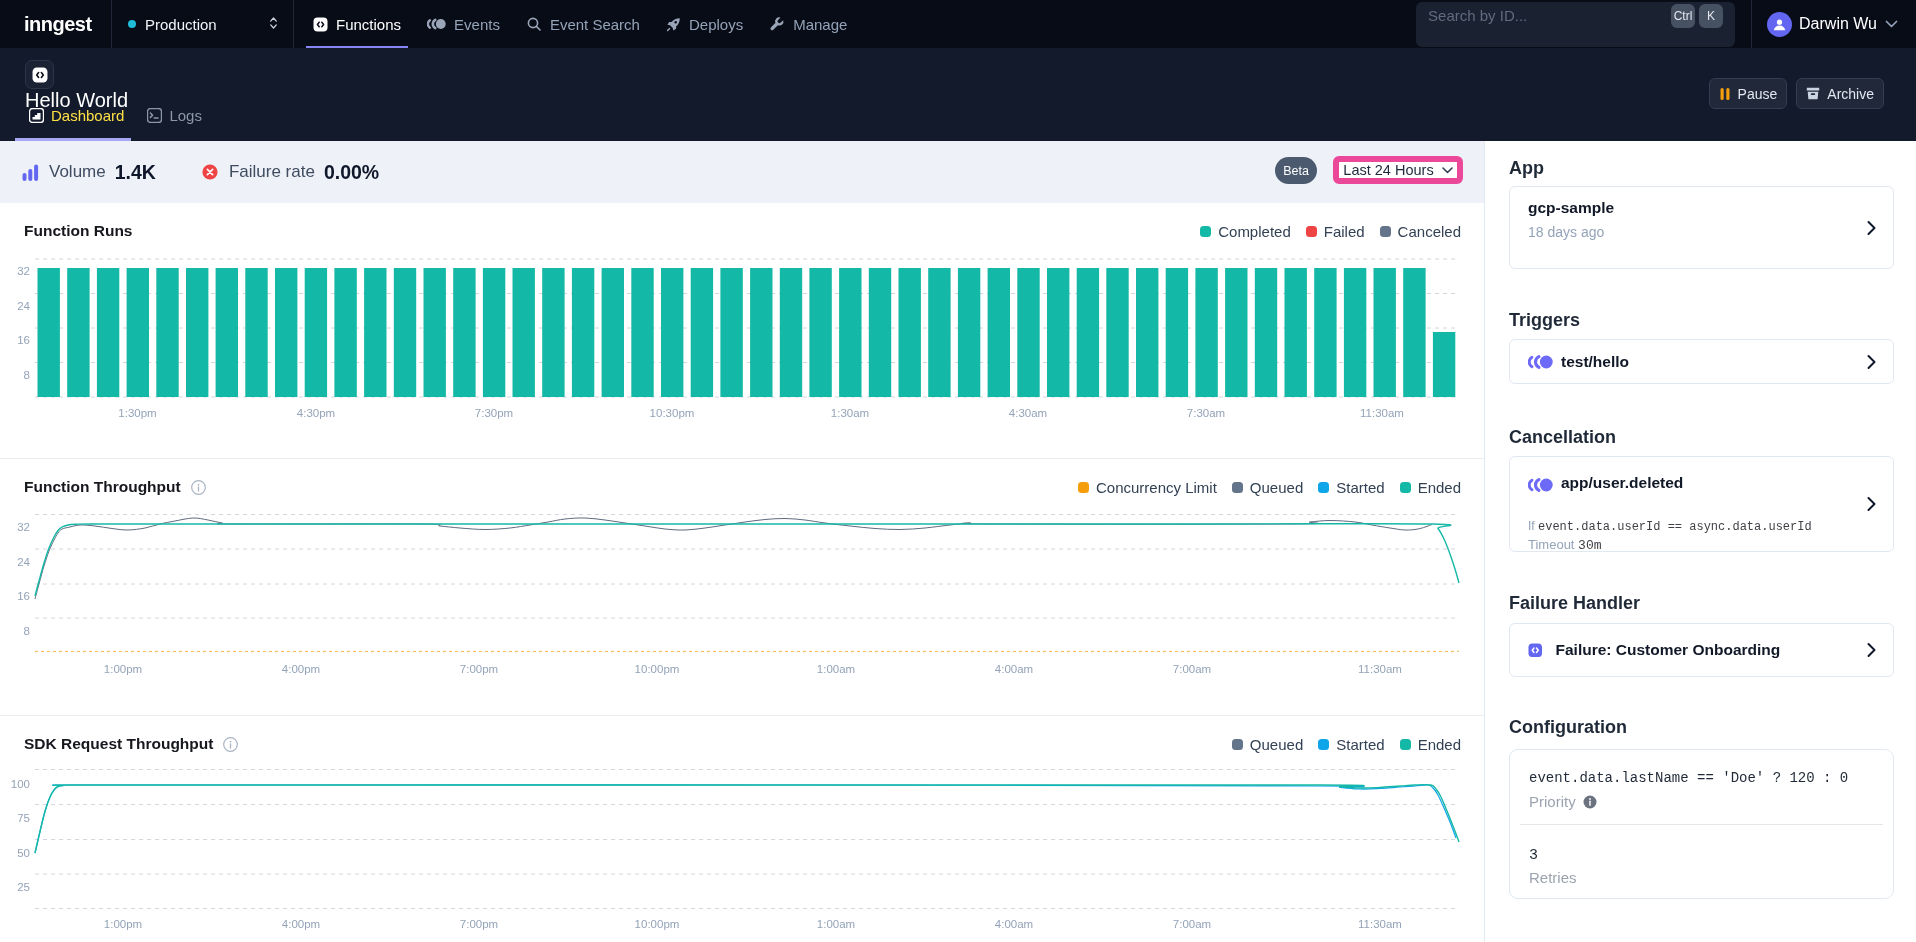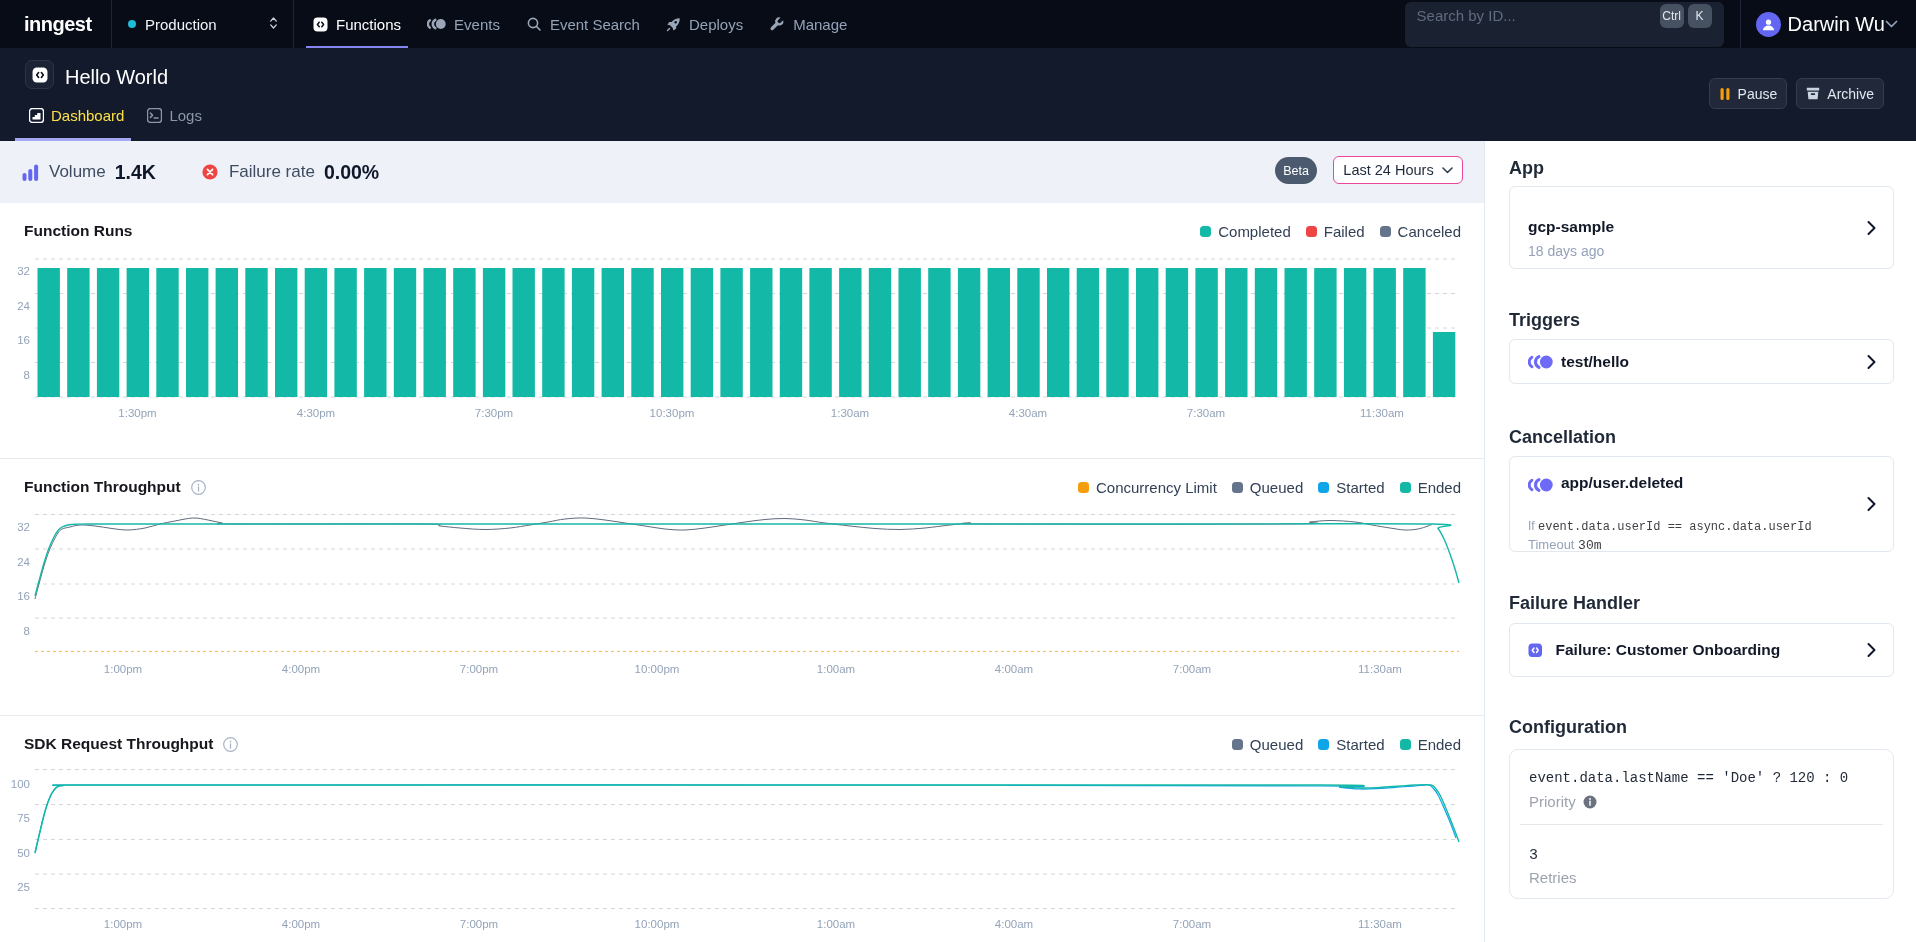--- a/index.html
+++ b/index.html
@@ -17,45 +17,45 @@
 .navitem.active { color:#fff; }
 .navitem.active::after { content:""; position:absolute; left:6px; right:6px; bottom:-1px; height:3px; background:#8785f2; }
 .topright { margin-left:auto; display:flex; align-items:center; }
 .search { width:319px; height:45px; background:#1a2131; border-radius:6px; display:flex; align-items:center;
   padding:0 12px 17px 12px; margin-right:16px; }
 .search .ph { color:#5f6b7e; font-size:15px; }
 .keys { margin-left:auto; display:flex; gap:4px; }
 .key { background:#465162; color:#e4e8ee; font-size:12px; border-radius:6px; padding:5px 0; width:24px; text-align:center; }
 .user { display:flex; align-items:center; padding:0 18px 0 15px; border-left:1px solid #1e2638; height:100%; }
 .avatar { width:25px; height:25px; border-radius:50%; background:#6366f1; display:flex; align-items:center; justify-content:center; margin-right:7px; }
-.user .name { color:#fff; font-size:20px; }
+.user .name { color:#fff; font-size:16px; margin-right:8px; }
 
 .subheader { height:93px; background:#111827; background:#121a2b; position:relative; }
-.fn-title { position:absolute; left:25px; top:12px; display:flex; align-items:flex-end; }
+.fn-title { position:absolute; left:25px; top:12px; display:flex; align-items:flex-start;flex-direction:column; }
 .fn-icon-box { width:29px; height:29px; border:1px solid #2c3447; border-radius:7px; background:#1a2233;
   display:flex; align-items:center; justify-content:center; margin-right:11px; }
 .fn-name { color:#fff; font-size:20px; font-weight:500; }
 .tabs { position:absolute; left:15px; bottom:0; display:flex; }
 .tab { display:flex; align-items:center; gap:7px; padding:0 7px 17px 14px; font-size:15px; color:#8b97a7; position:relative; margin-right:2px; }
 .tab.active { color:#fde047; }
 .tab.active::after { content:""; position:absolute; left:0; right:0; bottom:0; height:3px; background:#a5a7f3; }
 .hdr-actions { position:absolute; right:32px; top:30px; display:flex; gap:9px; }
 .hbtn { height:31px; background:#202839; border:1px solid #343d50; border-radius:6px; color:#e2e8f0;
   font-size:14px; display:flex; align-items:center; gap:7px; padding:0 9px; }
 
 .mainrow { display:flex; height:801px; }
 .content { width:1485px; border-right:1px solid #e2e8f0; }
 .statsbar { height:62px; background:#eef2f8; display:flex; align-items:center; position:relative; }
 .stat { display:flex; align-items:center; }
 .stat .label { font-size:17px; color:#3f4c61; margin-right:9px; }
 .stat .value { font-size:19.5px; font-weight:700; color:#0f172a; }
 .beta { position:absolute; right:167px; top:16px; background:#4b5a6e; color:#fff; font-size:12.5px;
   padding:6.5px 8px; border-radius:999px; }
 .rangesel { position:absolute; right:21px; top:15px; width:130px; height:28px; background:#fff;
-  border:1px solid #ec4899; border-radius:6px; display:flex; align-items:center; justify-content:center;
+  border:6px solid #ec4899; border-radius:6px; display:flex; align-items:center; justify-content:center;
   font-size:14.5px; font-weight:500; color:#1e293b; gap:8px; }
 .chartcard { position:relative; border-bottom:1px solid #e8ebf0; background:#fff; }
 .charttitle { position:absolute; left:24px; top:19px; font-size:15.5px; font-weight:700; color:#16181d; display:flex; align-items:center; gap:10px; }
 .legend { position:absolute; right:23px; top:20px; display:flex; gap:15px; }
 .legitem { display:flex; align-items:center; gap:7px; font-size:15px; color:#334155; }
 .legsq { width:11px; height:11px; border-radius:3.5px; }
 
 .sidebar { width:431px; background:#fff; padding:16px 22px 0 24px; }
 .sb-h { font-size:18px; font-weight:600; color:#1f2937; }
 .sb-card { background:#fff; border:1px solid #e2e8f0; border-radius:6px; position:relative; }
@@ -357,21 +357,21 @@
 <text x="836" y="212" text-anchor="middle" font-size="11.5" fill="#94a3b8">1:00am</text>
 <text x="1014" y="212" text-anchor="middle" font-size="11.5" fill="#94a3b8">4:00am</text>
 <text x="1192" y="212" text-anchor="middle" font-size="11.5" fill="#94a3b8">7:00am</text>
 <text x="1380" y="212" text-anchor="middle" font-size="11.5" fill="#94a3b8">11:30am</text>
     </svg>
   </div>
 </div>
 
 <div class="sidebar">
   <div class="sb-h" style="margin-top:1px;">App</div>
-  <div class="sb-card" style="height:83px; margin-top:7px; padding:31px 18px;">
+  <div class="sb-card" style="height:83px; margin-top:7px; padding:12px 18px;">
     <div style="font-size:15.5px; font-weight:700; color:#111827;">gcp-sample</div>
     <div style="font-size:14px; color:#94a3b8; margin-top:7px;">18 days ago</div>
     <svg class="chev" width="9" height="15" viewBox="0 0 9 15">
           <path d="M1.5 1.5 L7.5 7.5 L1.5 13.5" fill="none" stroke="#0f172a" stroke-width="2" stroke-linecap="round" stroke-linejoin="round"></path>
         </svg>
   </div>
 
   <div class="sb-h" style="margin-top:41px;">Triggers</div>
   <div class="sb-card" style="height:45px; margin-top:8px; display:flex; align-items:center; padding:0 18px;">
     <svg width="25" height="14" viewBox="0 0 25 14" style="margin-right:8px;">

